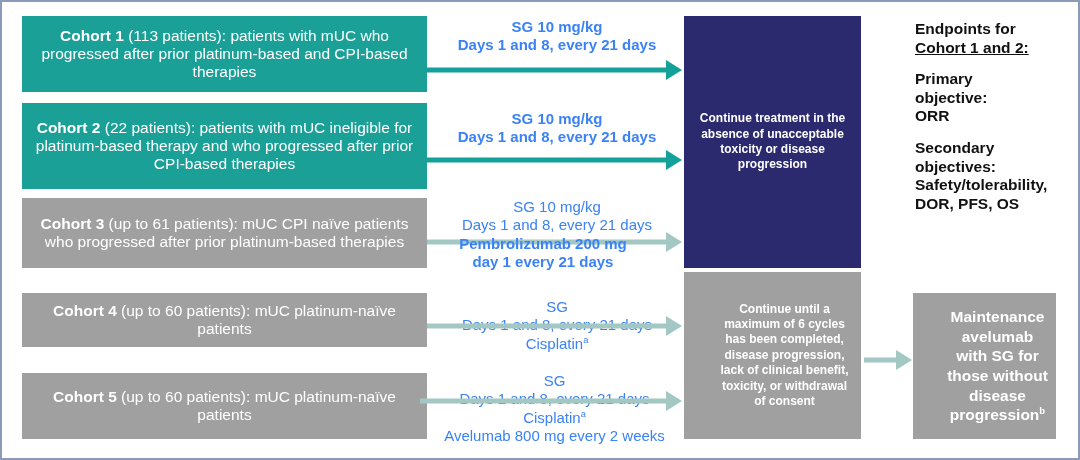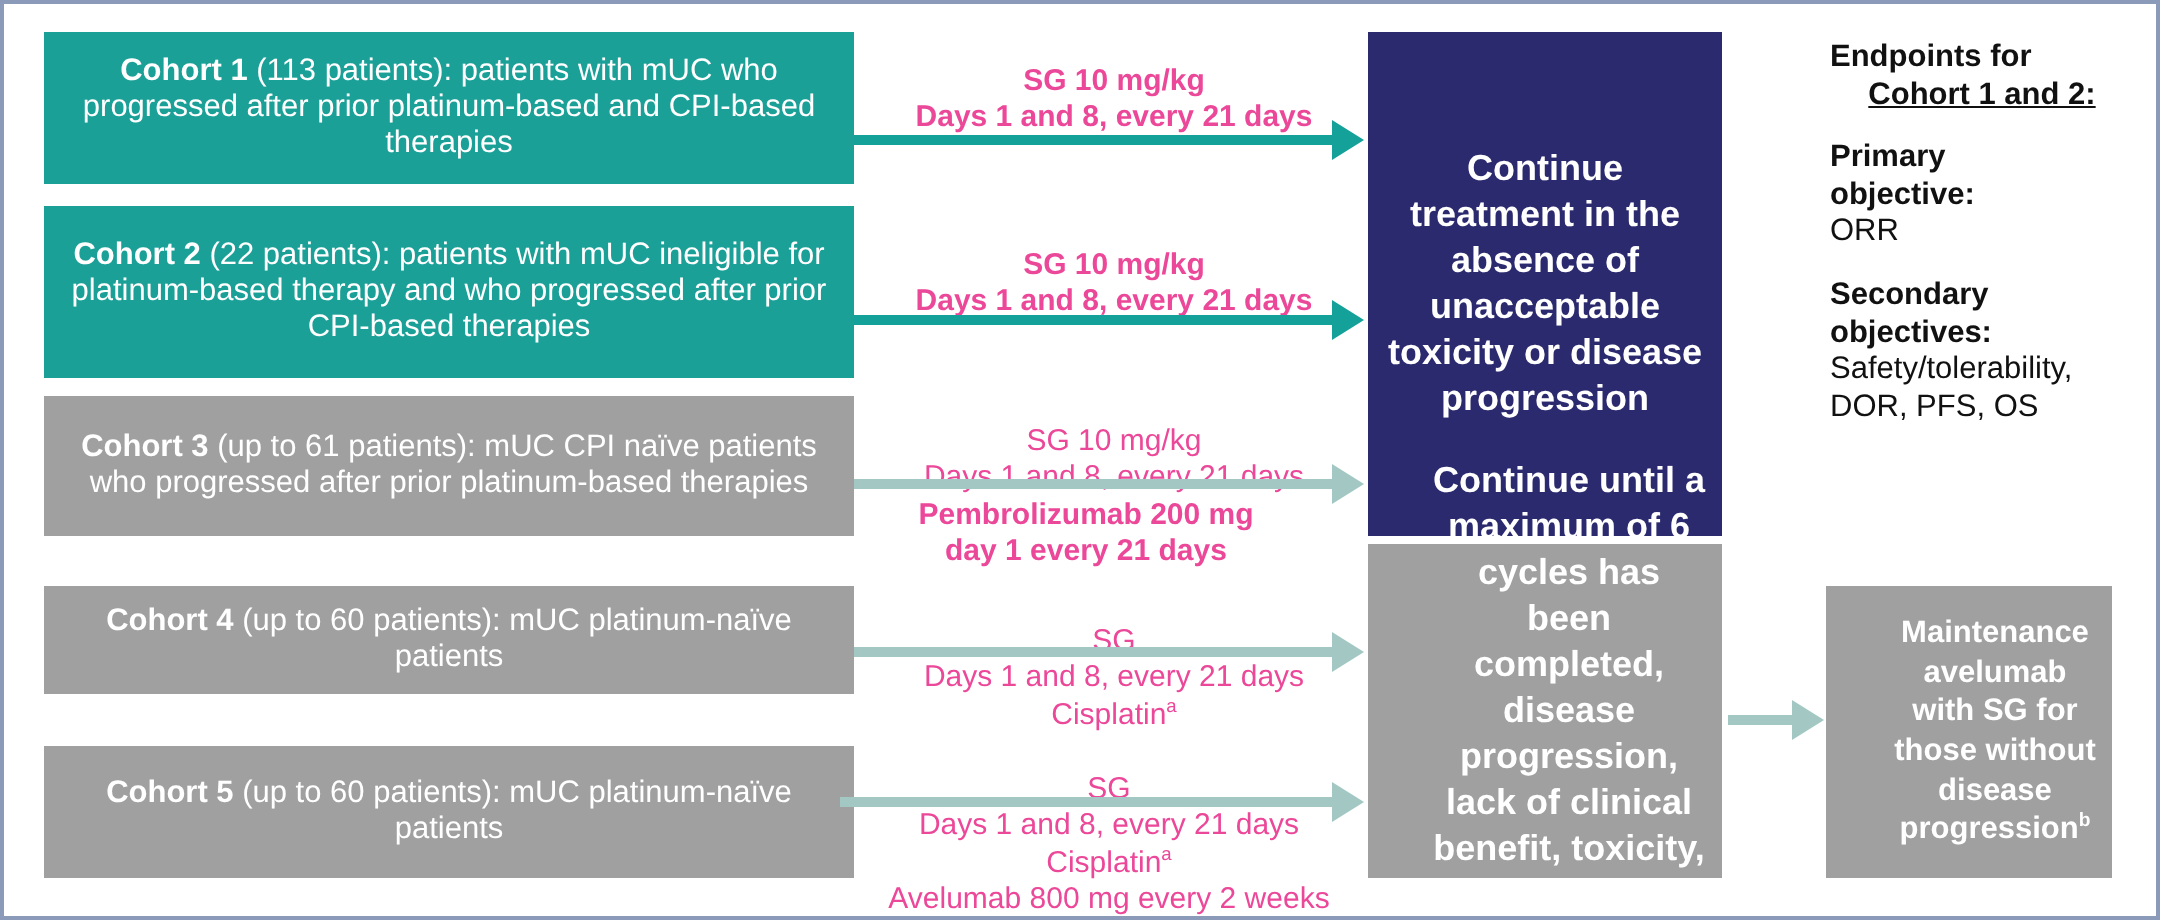--- a/index.html
+++ b/index.html
@@ -35,21 +35,21 @@
     padding: 4px 8px;
   }
   .box-teal  { background: #1ba098; }
   .box-gray  { background: #a0a0a0; }
   .box-navy  { background: #2b2a6e; }
 
   .cohort-txt { font-size: 15.5px; }
   .cohort-txt b { font-weight: bold; }
 
   .bigbox-txt {
-    font-size: 18px;
+    font-size: 12px;
     font-weight: bold;
     line-height: 1.28;
   }
   .maint-txt {
     font-size: 15.5px;
     font-weight: bold;
     line-height: 1.26;
     margin-left: 26px;
   }
 
@@ -78,39 +78,38 @@
   }
   .arrow-teal  .shaft { background: #14a199; }
   .arrow-teal  .head  { border-left: 16px solid #14a199; }
   .arrow-sage  .shaft { background: #a3c8c3; }
   .arrow-sage  .head  { border-left: 16px solid #a3c8c3; }
 
   
   .regimen {
     position: absolute;
     text-align: center;
-    color: #ec4899;
+    color: #3b82f6;
     line-height: 1.2;
-    margin-top: 14px;
   }
   .regimen-bold { font-size: 15px; font-weight: bold; }
   .regimen-norm { font-size: 15px; font-weight: normal; }
 
   
   #endpoints {
     position: absolute;
     color: #111111;
     font-size: 15.5px;
     line-height: 1.2;
   }
   #endpoints .hd { font-weight: bold; }
-  #endpoints .hd-u { font-weight: bold; text-decoration: underline; text-align: center; }
+  #endpoints .hd-u { font-weight: bold; text-decoration: underline; }
   #endpoints .grp { margin-top: 13px; }
   #endpoints .lbl { font-weight: bold; }
-  #endpoints .val { font-weight: normal; }
+  #endpoints .val { font-weight: bold; }
 </style>
 </head>
 <body>
 
 <div id="figure">
 
   <div class="box box-teal" style="left:20px; top:14px; width:405px; height:76px;">
     <div class="cohort-txt">
       <b>Cohort 1</b><span> (113 patients): patients with mUC who progressed after prior platinum-based and CPI-based therapies</span>
     </div>

